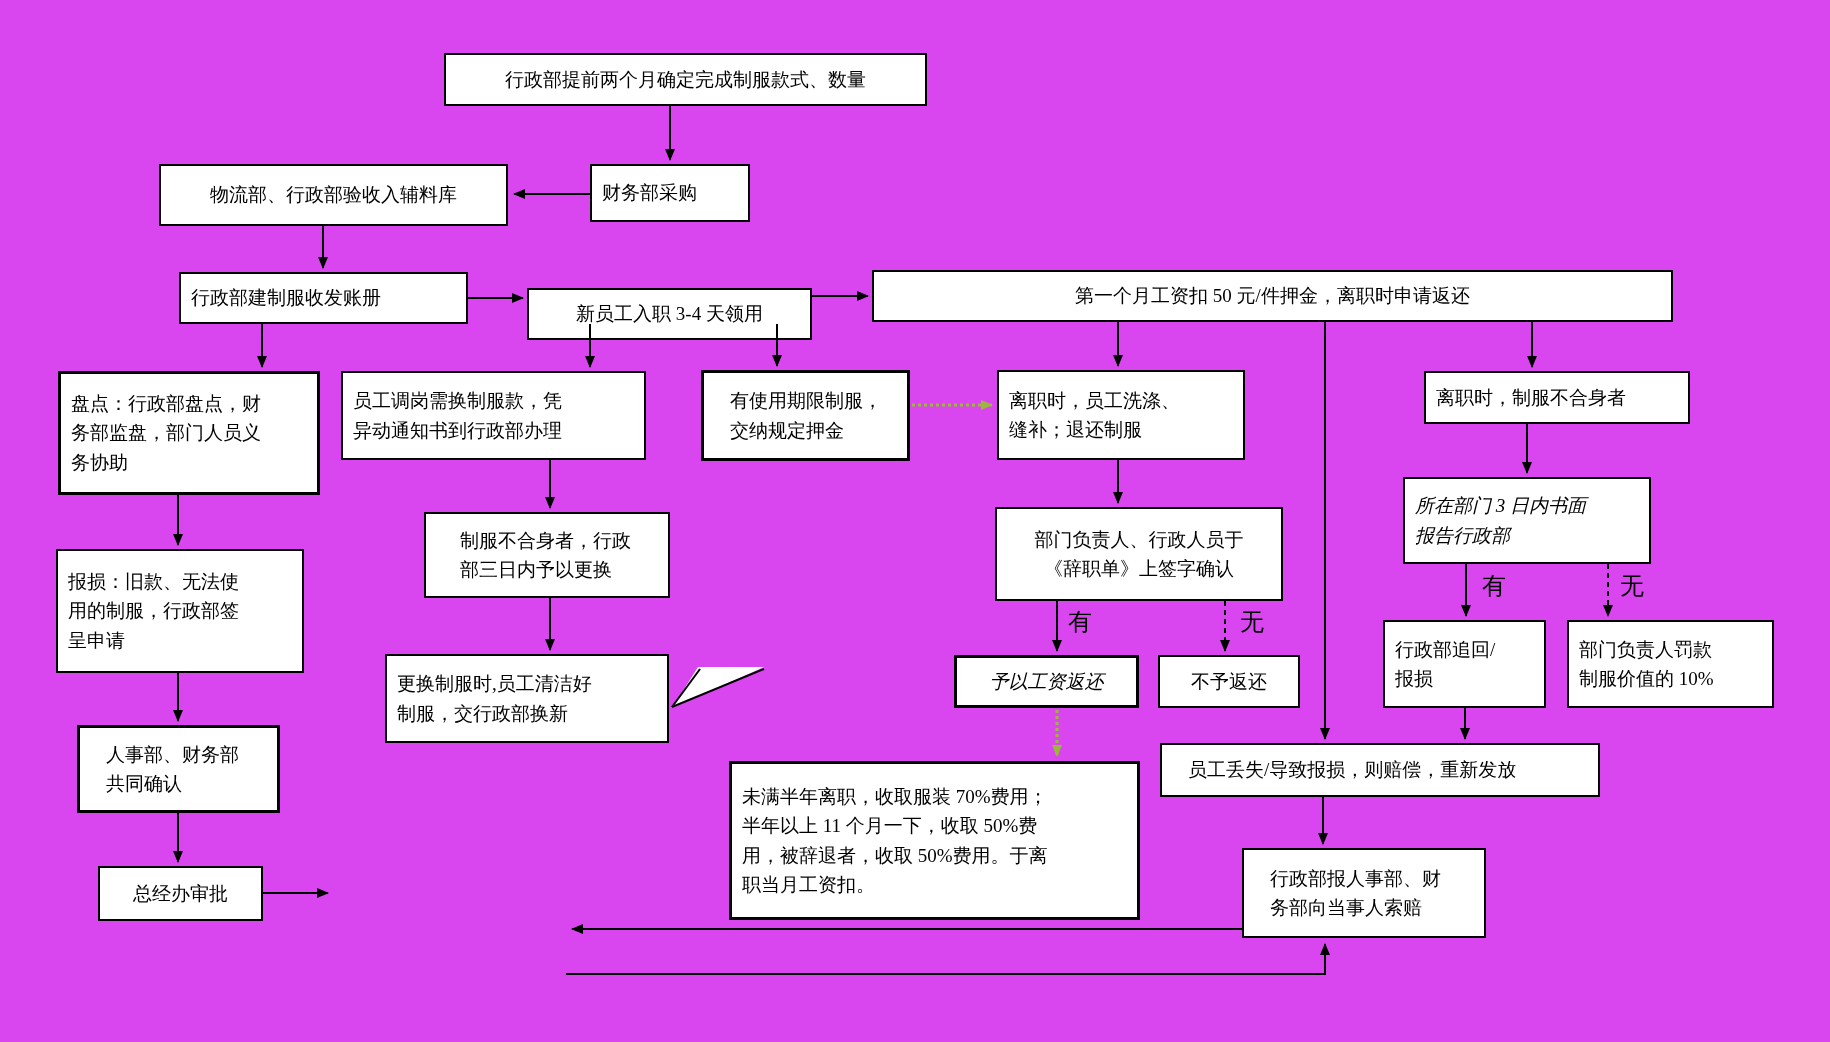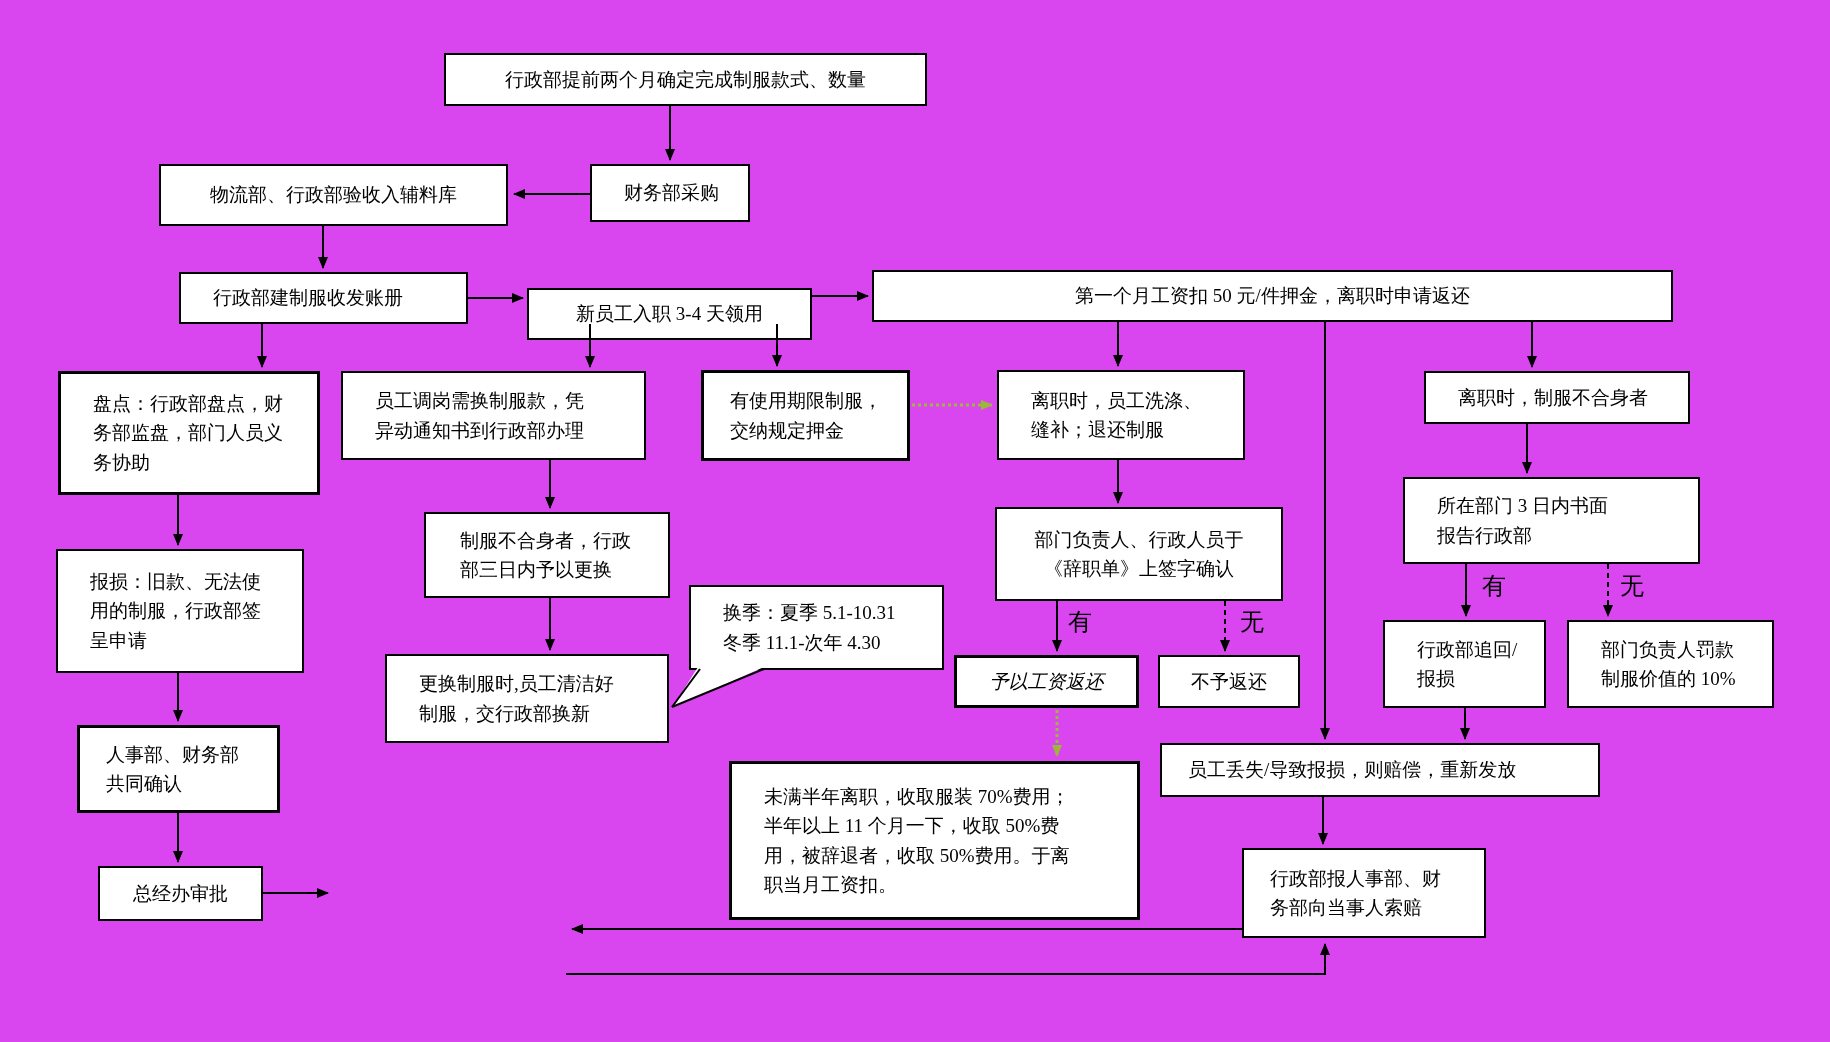--- a/index.html
+++ b/index.html
@@ -18,21 +18,21 @@
     display:flex;
     align-items:center;
     color:#000;
     font-size:19px;
     line-height:1.55;
     z-index:1;
   }
   .node span{white-space:pre-line;display:block;}
   .thick{border-width:3px;}
   .center{justify-content:center;text-align:center;}
-  .padL{padding-left:32px;padding-right:8px;}
+  .padL{padding-left:10px;padding-right:8px;}
   .padL2{padding-left:26px;padding-right:8px;}
   .topL{align-items:flex-start;padding-top:12px;}
   #wires{position:absolute;left:0;top:0;z-index:2;pointer-events:none;}
   .edge-label{
     position:absolute;z-index:3;
     font-size:24px;color:#000;
     font-family:"Liberation Serif","DejaVu Serif",serif;
   }
 </style>
 </head>
@@ -142,34 +142,30 @@
 
   <div class="node padL" style="left:1424px;top:371px;width:266px;height:53px;">
       <span>离职时，制服不合身者</span>
     </div>
 
   <div class="node" style="left:424px;top:512px;width:246px;height:86px;padding-left:34px;">
       <span>制服不合身者，行政
 部三日内予以更换</span>
     </div>
 
-  <div class="node padL" style="left:1403px;top:477px;width:297px;height:87px;">
+  <div class="node padL" style="left:1403px;top:477px;width:248px;height:87px;font-style:italic;">
       <span>所在部门 3 日内书面
 报告行政部</span>
     </div>
 
   <div class="node center" style="left:995px;top:507px;width:288px;height:94px;">
       <span>部门负责人、行政人员于
 《辞职单》上签字确认</span>
     </div>
 
-  <div class="node padL" style="left:689px;top:585px;width:255px;height:85px;">
-      <span>换季：夏季 5.1-10.31
-冬季 11.1-次年 4.30</span>
-    </div>
 
   <div class="node padL" style="left:385px;top:654px;width:284px;height:89px;">
       <span>更换制服时,员工清洁好
 制服，交行政部换新</span>
     </div>
 
   <div class="node center thick" style="left:954px;top:655px;width:185px;height:53px;font-style:italic;">
       <span>予以工资返还</span>
     </div>
 

